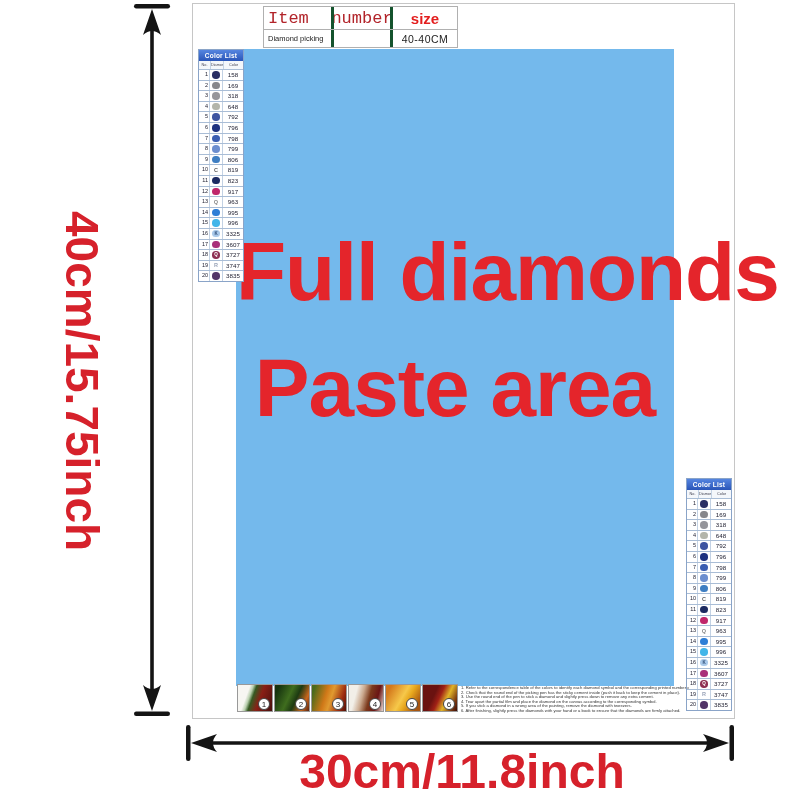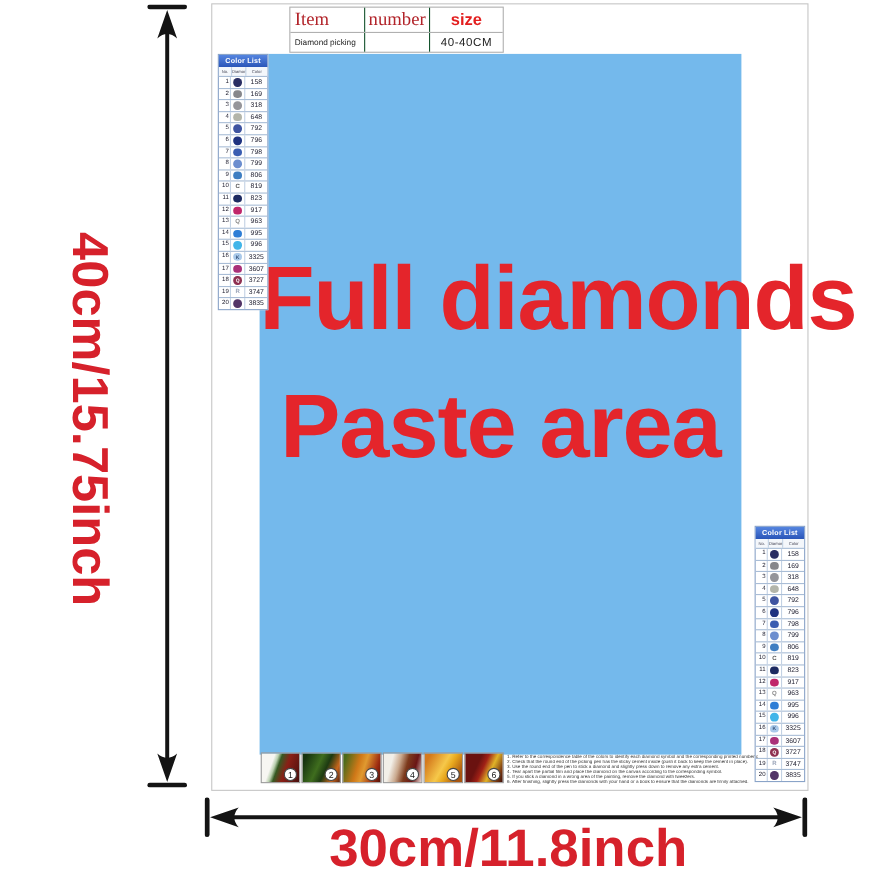--- a/index.html
+++ b/index.html
@@ -14,23 +14,23 @@
   }
   
   .spec-table{
     position:absolute;left:70px;top:2px;width:193px;
     border:1px solid #b0b0b0;background:#fff;
   }
   .spec-row{display:grid;grid-template-columns:67px 59px 67px;}
   .spec-row.head{height:22px;border-bottom:1px solid #b0b0b0;}
   .spec-row.data{height:17px;}
   .spec-cell{display:flex;align-items:center;overflow:hidden;}
-  .spec-cell + .spec-cell{border-left:1px solid #14532d;}
+  .spec-cell + .spec-cell{border-left:3px solid #14532d;}
   .st-item,.st-number{
-    font-family:Liberation Serif, serif;font-size:17px;
+    font-family:Liberation Mono, monospace;font-size:17px;
     color:#b2242a;padding-left:4px;
   }
   .st-number{justify-content:center;padding-left:0;}
   .st-size{
     font-weight:bold;font-size:15px;color:#e31e1e;justify-content:center;
   }
   .sd-item{font-size:7.5px;color:#222;padding-left:4px;}
   .sd-size{font-size:10.5px;color:#222;justify-content:center;letter-spacing:.5px;}
   
   .paste{

